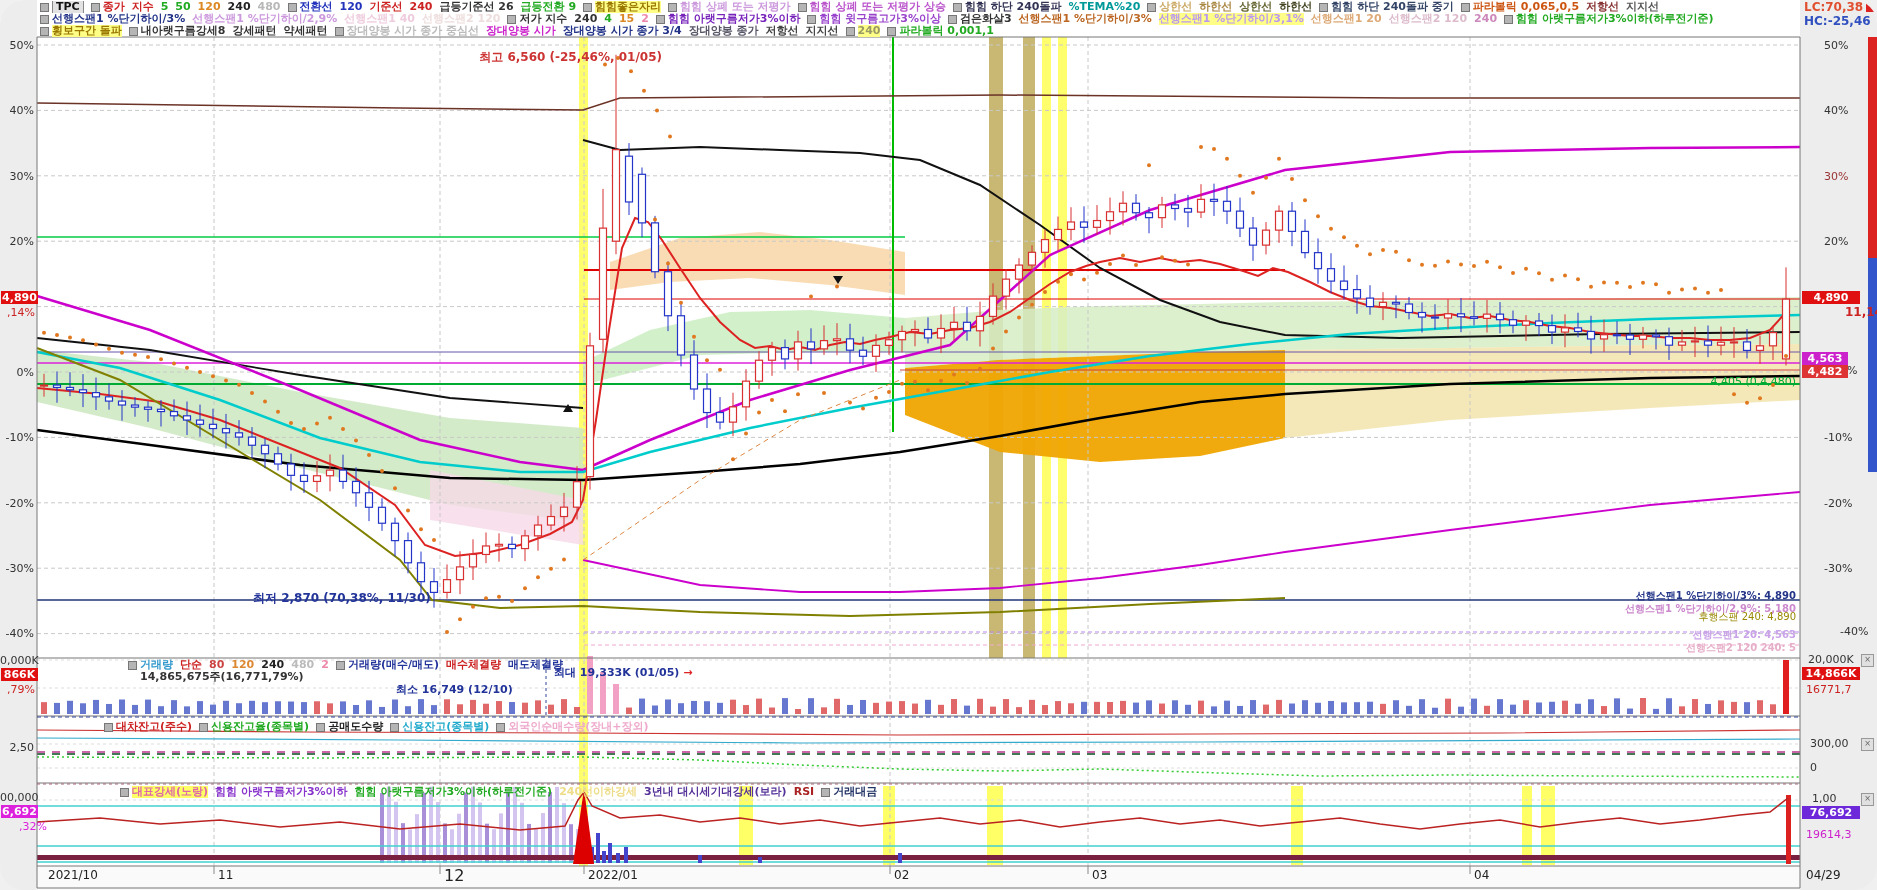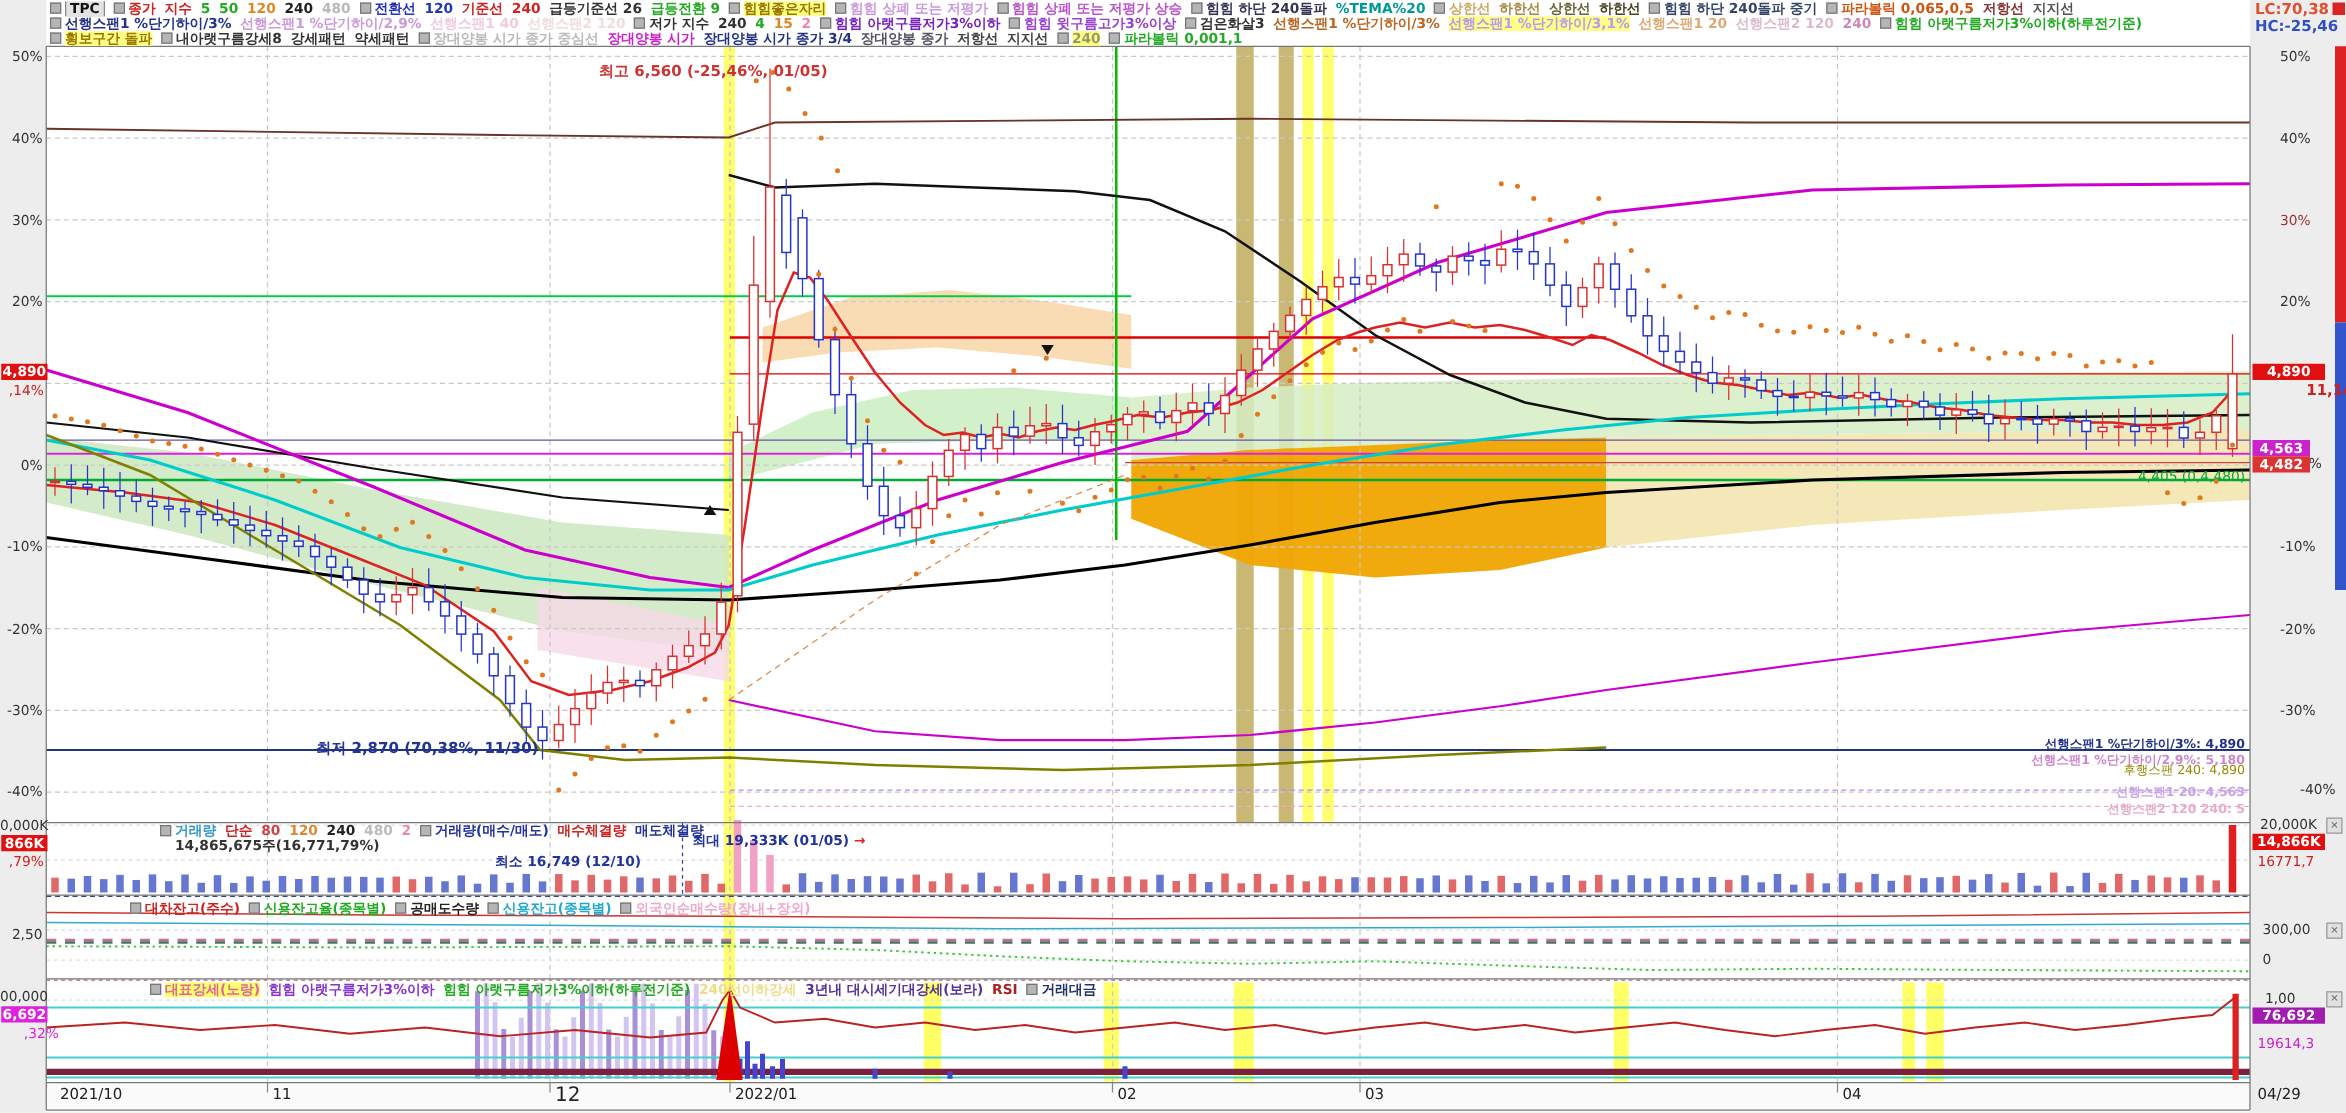--- a/index.html
+++ b/index.html
@@ -1,17 +1,17 @@
 <!DOCTYPE html>
 <html><head>
 <meta charset="utf-8">
 <style>
   html,body{margin:0;padding:0;background:#f0f0f0;}
   #app{position:relative;width:1877px;height:890px;background:#f0f0f0;overflow:hidden;
-       font-family:"DejaVu Sans","Liberation Sans",sans-serif;}
+       font-family:"DejaVu Sans","Liberation Sans",sans-serif;border-radius:24px;}
   #top-strip{position:absolute;left:0;top:0;width:1877px;height:37px;background:#ffffff;}
   #left-margin{position:absolute;left:0;top:0;width:37px;height:890px;background:#ededed;}
   #right-margin{position:absolute;left:1800px;top:0;width:77px;height:890px;background:#ededed;}
   #axis-row{position:absolute;left:37px;top:866px;width:1763px;height:24px;background:#fafafa;}
   .legend-row{position:absolute;left:40px;height:12px;line-height:12px;white-space:nowrap;
               font-size:11px;font-weight:bold;overflow:hidden;width:1758px;}
   .legend-row span.it{margin-right:7px;}
   .blt{display:inline-block;width:7px;height:7px;background:#b5b5b5;border:1px solid #777;
        margin-right:3px;vertical-align:middle;}
   .tpc-chip{border:1px solid #888;background:#e2e2e2;padding:0 3px;}
@@ -791,21 +791,21 @@
       <div class="lab" style="left: 1806px; top: 306px; color: rgb(204, 34, 34); font-size: 12px; font-weight: bold; margin-left: 39px;">11,14%</div>
       <div class="lab bx" style="left: 1802px; top: 352px; width: 44px; background: rgb(204, 34, 204);">4,563</div>
       <div class="lab bx" style="left: 1802px; top: 365px; width: 44px; background: rgb(221, 51, 51);">4,482</div>
       <div class="lab r" style="left: 1640px; top: 375px; width: 156px; color: rgb(0, 170, 51);">4,405 (0,4,480)</div>
       <div class="lab" style="left: 1808px; top: 653px;">20,000K</div>
       <div class="lab bx" style="left: 1802px; top: 667px; width: 56px; background: rgb(224, 16, 16);">14,866K</div>
       <div class="lab" style="left: 1806px; top: 683px; color: rgb(204, 34, 34);">16771,7</div>
       <div class="lab" style="left: 1810px; top: 737px;">300,00</div>
       <div class="lab" style="left: 1810px; top: 761px;">0</div>
       <div class="lab" style="left: 1812px; top: 792px;">1,00</div>
-      <div class="lab bx" style="left: 1802px; top: 806px; width: 56px; background: #a21caf;">76,692</div>
+      <div class="lab bx" style="left: 1802px; top: 806px; width: 56px; background: #6d28d9;">76,692</div>
       <div class="lab" style="left: 1806px; top: 828px; color: rgb(204, 34, 204);">19614,3</div>
       <div class="lab" style="left: 1806px; top: 869px; color: rgb(34, 34, 34); font-size: 12px;">04/29</div>
       <div class="lab" style="left: 48px; top: 869px; color: rgb(34, 34, 34); font-size: 12px;">2021/10</div>
       <div class="lab" style="left: 218px; top: 869px; color: rgb(34, 34, 34); font-size: 12px;">11</div>
       <div class="lab" style="left: 444px; top: 869px; color: rgb(34, 34, 34); font-size: 16px;">12</div>
       <div class="lab" style="left: 588px; top: 869px; color: rgb(34, 34, 34); font-size: 12px;">2022/01</div>
       <div class="lab" style="left: 894px; top: 869px; color: rgb(34, 34, 34); font-size: 12px;">02</div>
       <div class="lab" style="left: 1092px; top: 869px; color: rgb(34, 34, 34); font-size: 12px;">03</div>
       <div class="lab" style="left: 1474px; top: 869px; color: rgb(34, 34, 34); font-size: 12px;">04</div>
       <div class="xicon" style="left: 1861px; top: 654px;">×</div>

